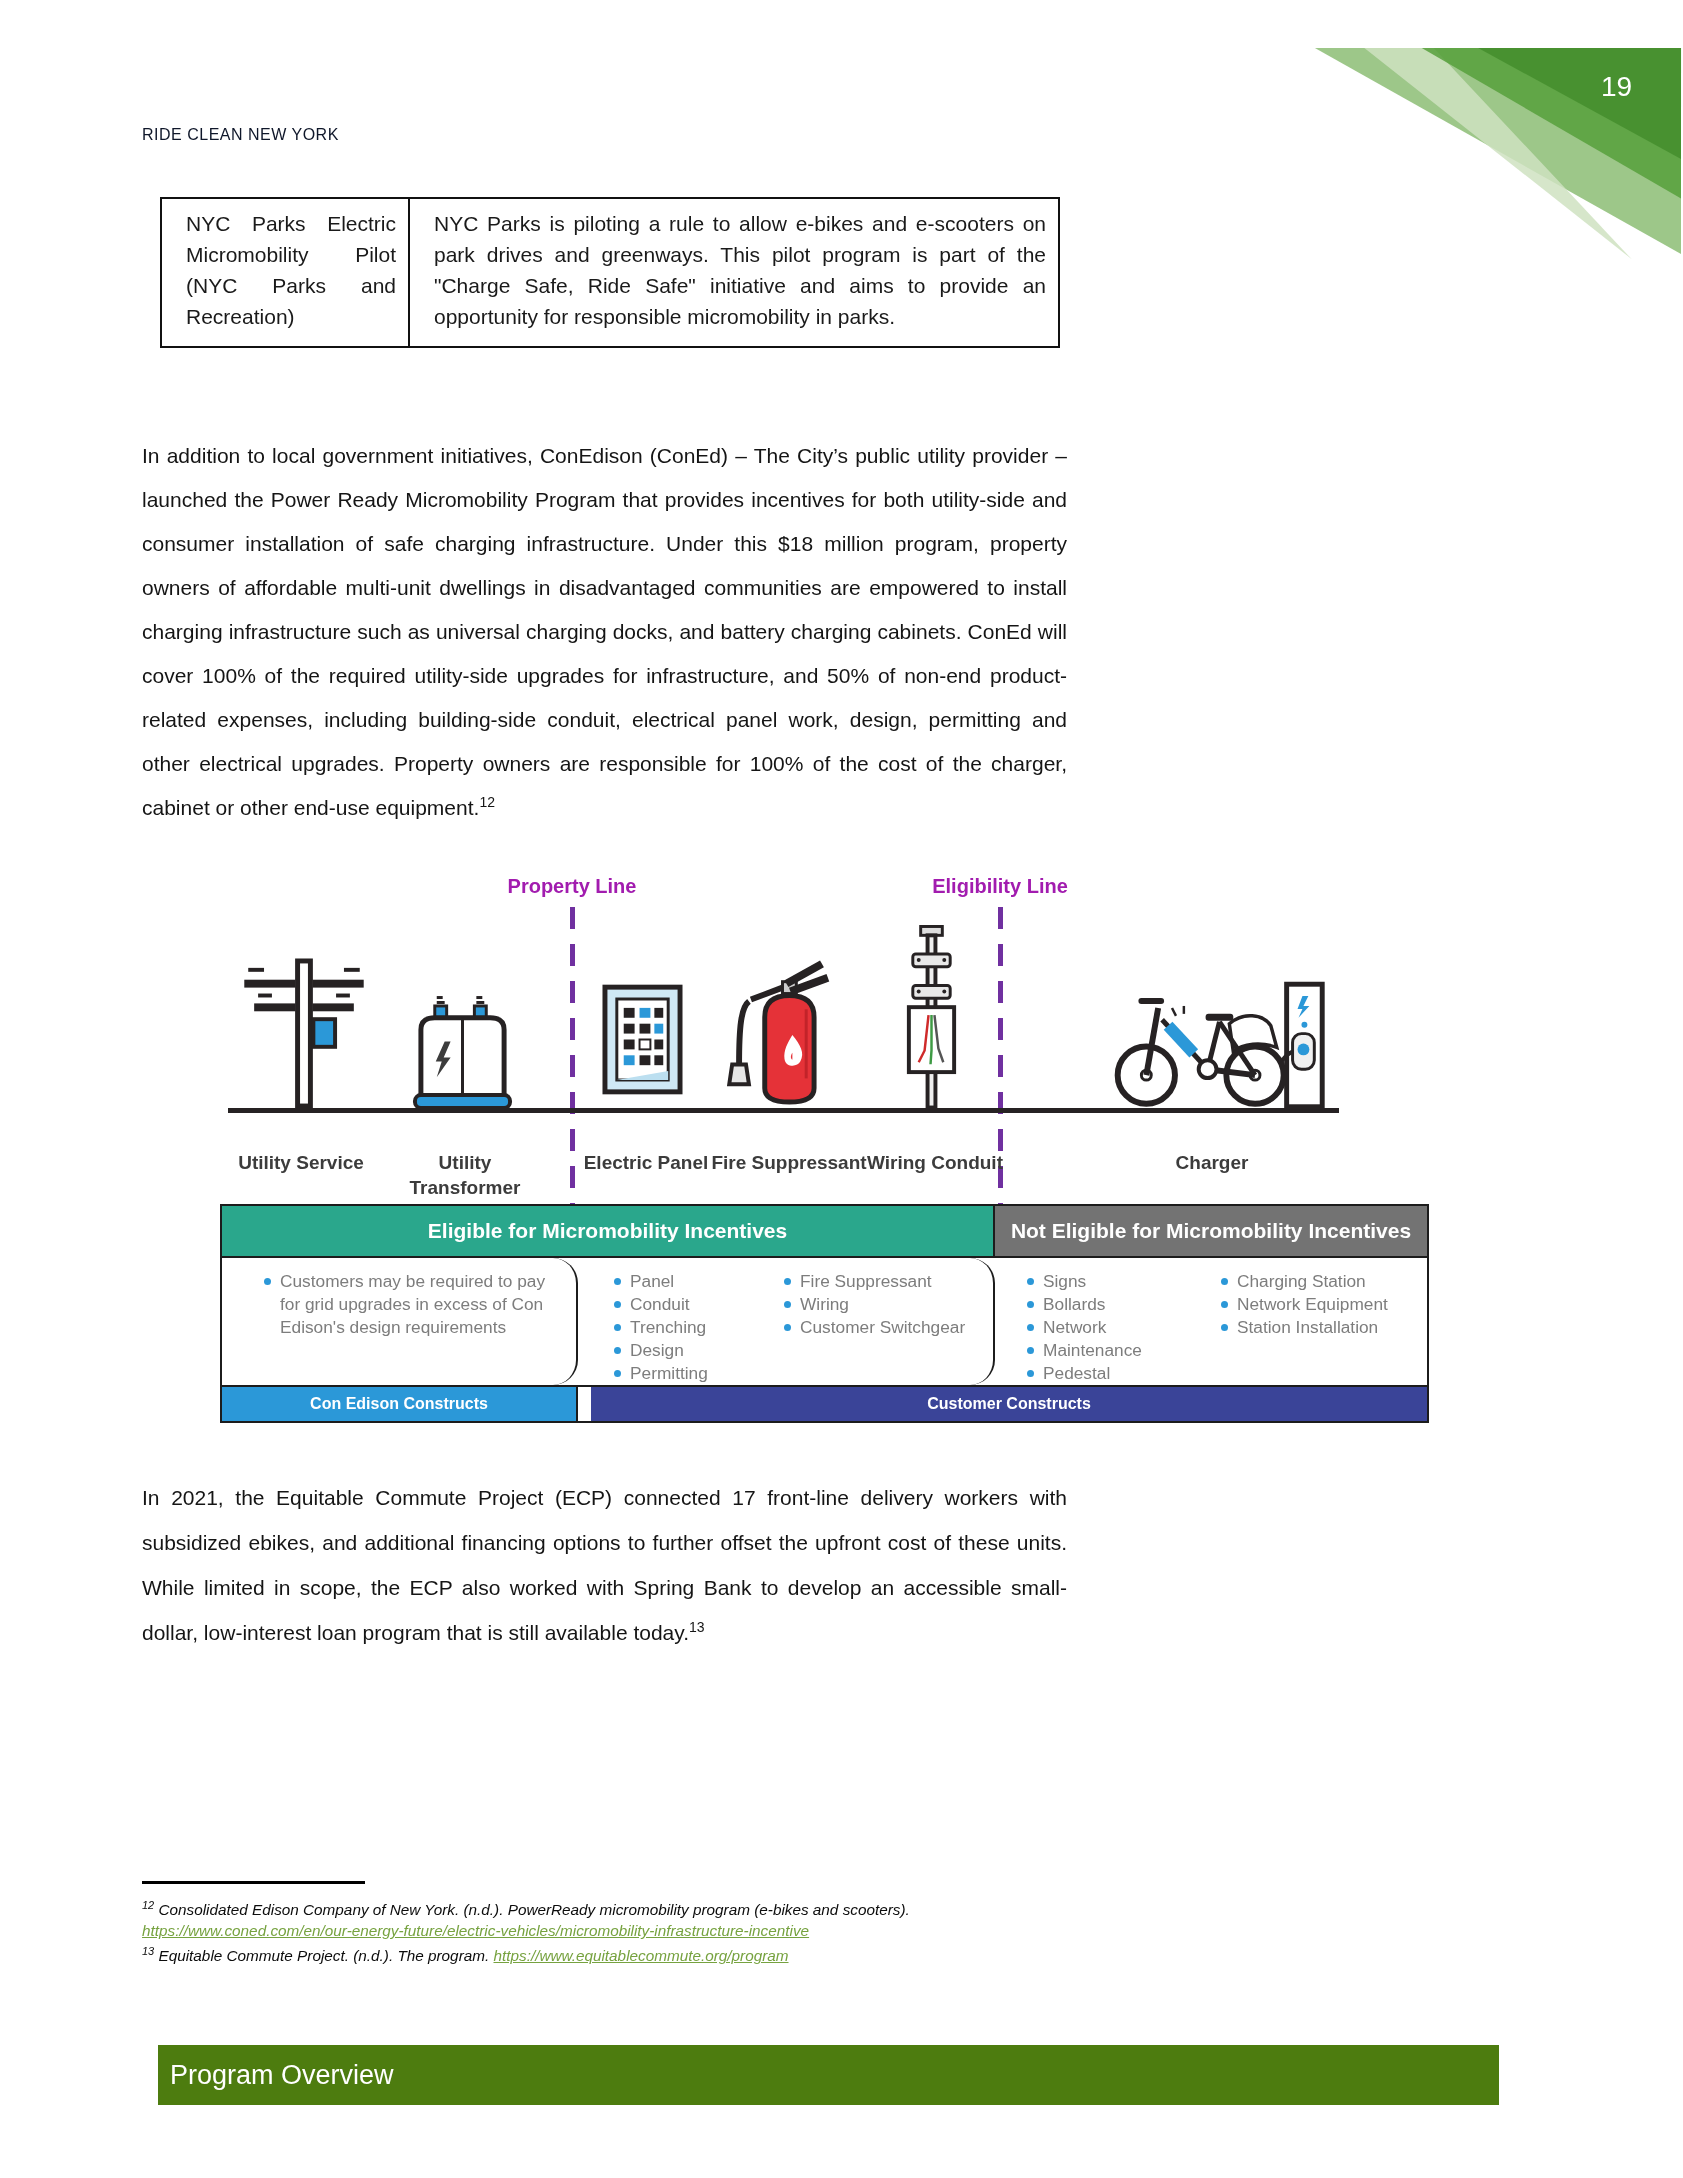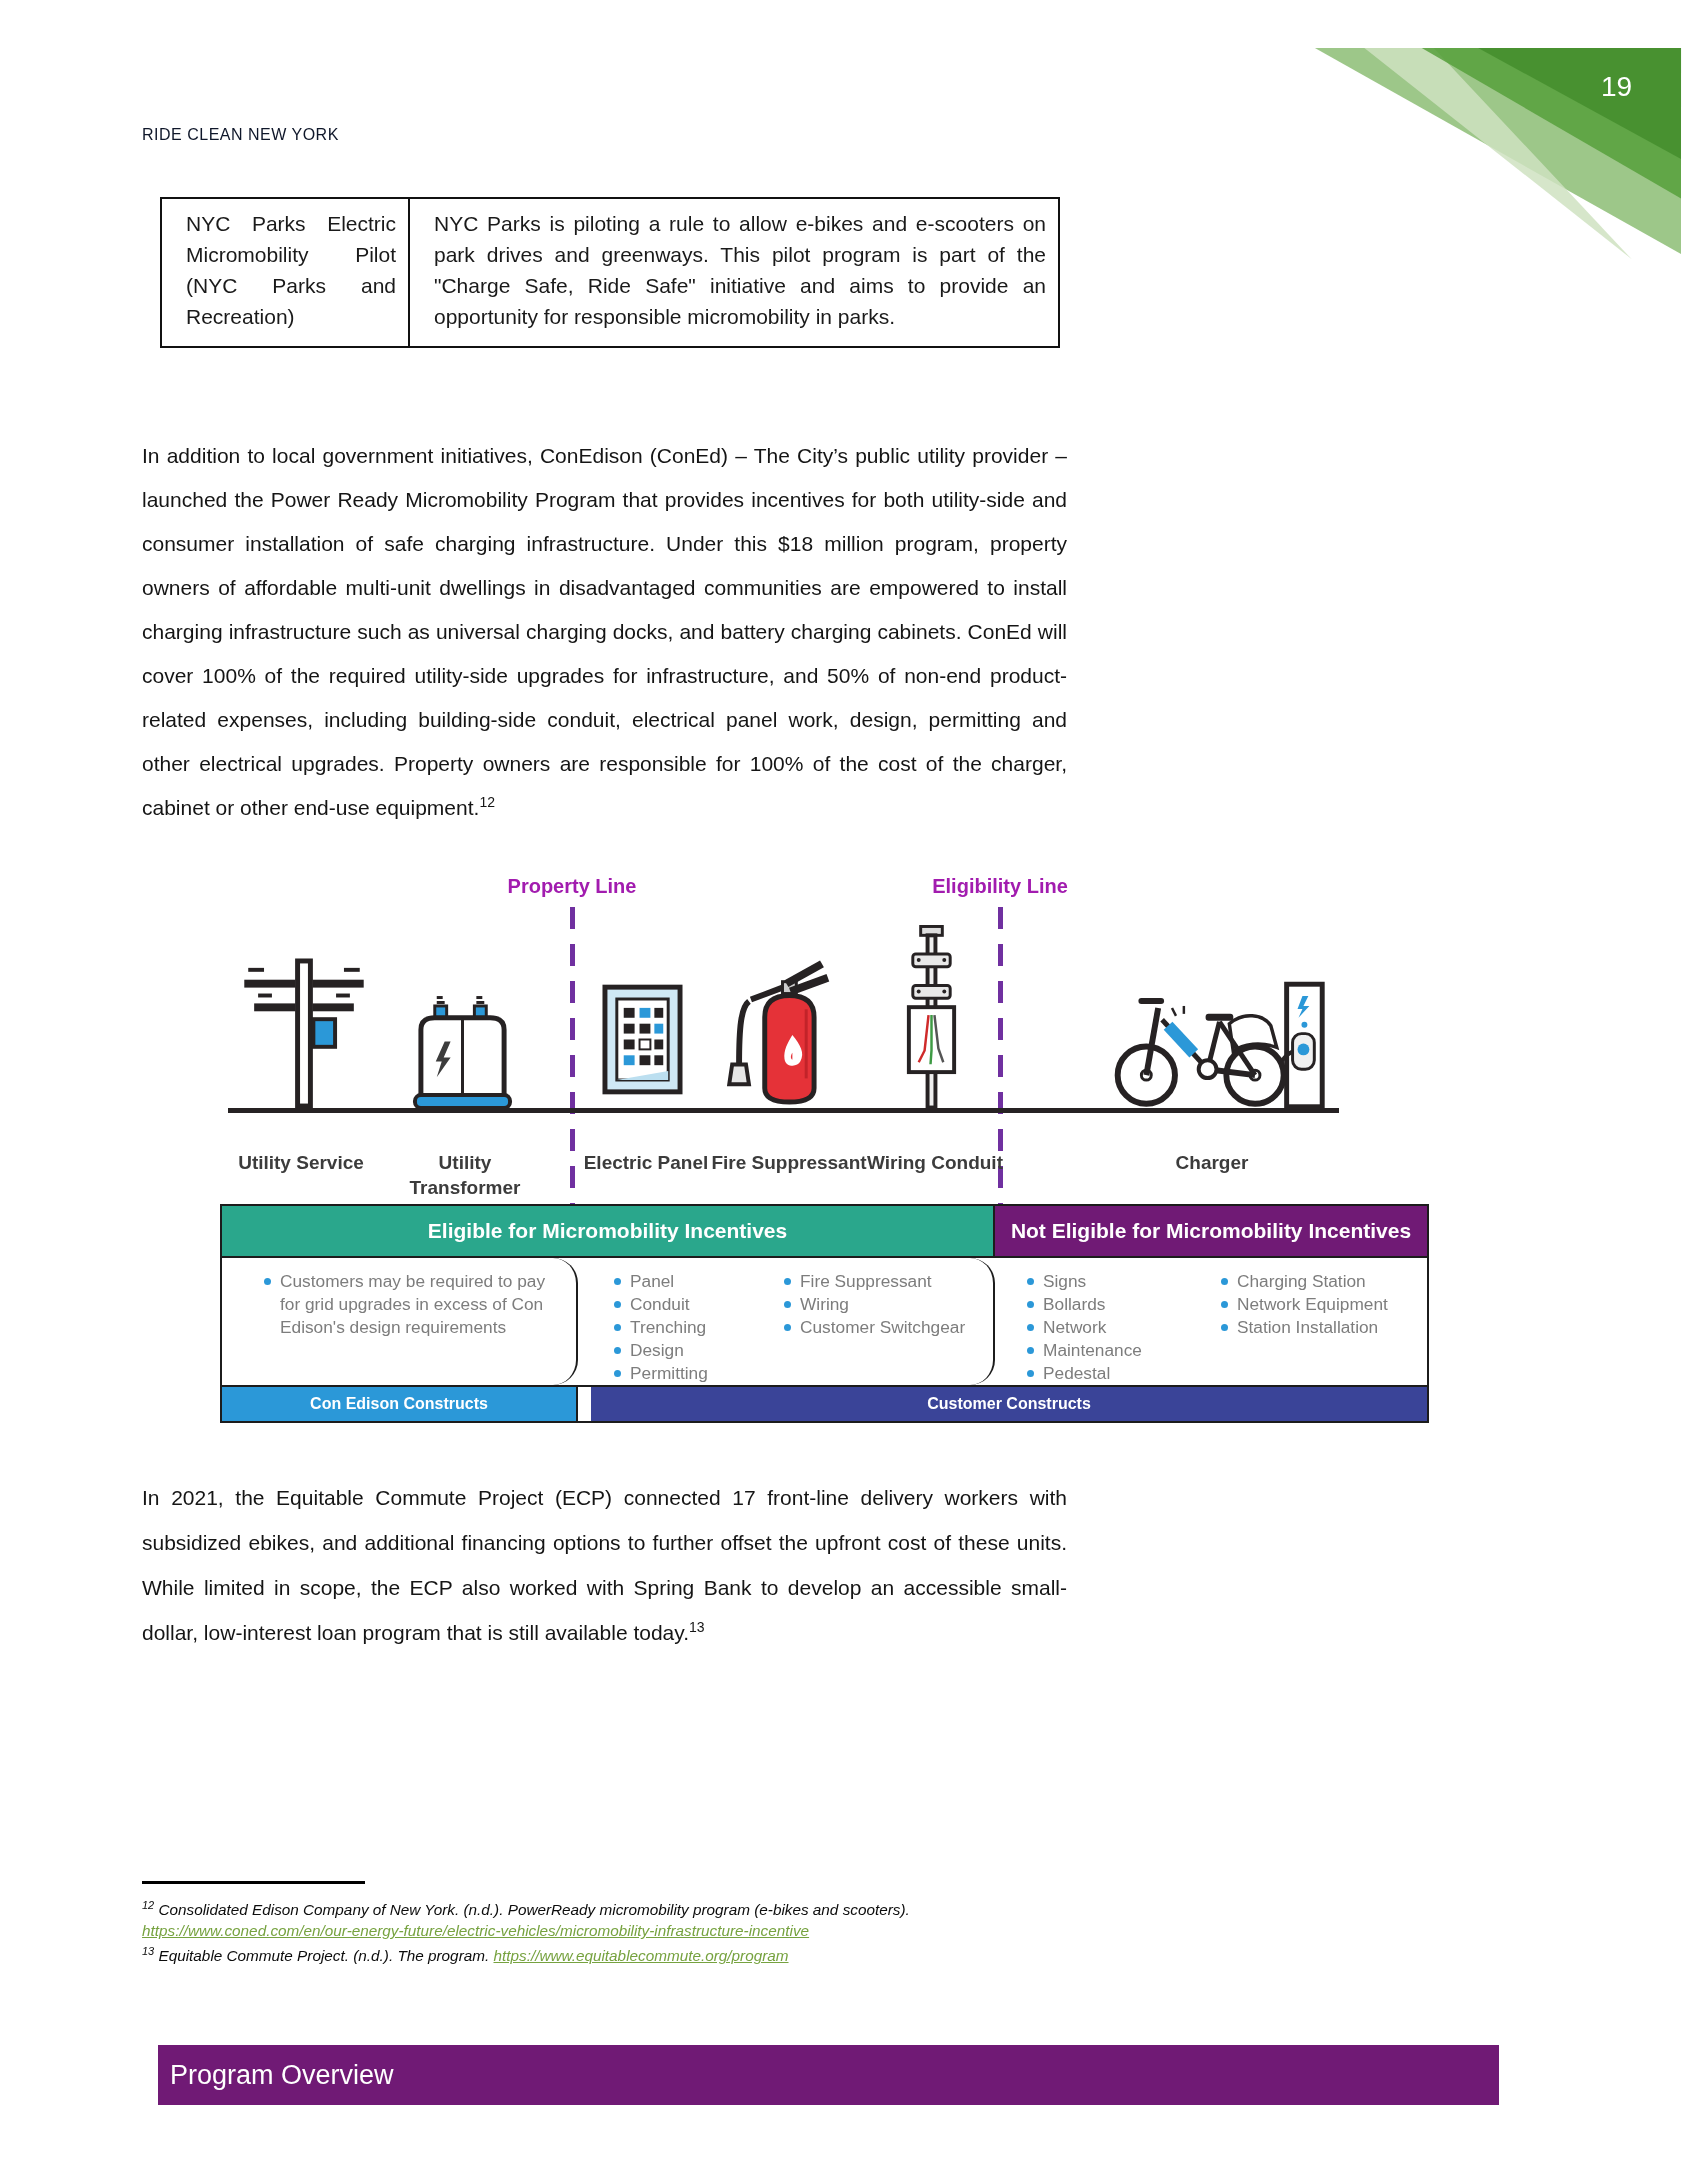--- a/index.html
+++ b/index.html
@@ -191,21 +191,21 @@
     <div class="icon-label" style="left:81px;">Utility Service</div>
     <div class="icon-label" style="left:245px;">Utility Transformer</div>
     <div class="icon-label" style="left:426px;">Electric Panel</div>
     <div class="icon-label" style="left:569px;">Fire Suppressant</div>
     <div class="icon-label" style="left:715px;">Wiring Conduit</div>
     <div class="icon-label" style="left:992px;">Charger</div>
 
     <div class="inc-table">
       <div class="inc-head">
         <div class="hcell eligible" style="background:#2aa78c;">Eligible for Micromobility Incentives</div>
-        <div class="hcell noteligible" style="background:#701a75;">Not Eligible for Micromobility Incentives</div>
+        <div class="hcell noteligible" style="background:#737373;">Not Eligible for Micromobility Incentives</div>
       </div>
       <div class="inc-body">
         <div class="bcol bcol1">
           <div class="note-list">
             <div class="bullet-item">
               <span class="bullet-dot"></span>
               <span>Customers may be required to pay for grid upgrades in excess of Con Edison's design requirements</span>
             </div>
           </div>
         </div>
@@ -294,18 +294,18 @@
   </div>
 
   <div class="para para2"><span>In 2021, the Equitable Commute Project (ECP) connected 17 front-line delivery workers with subsidized ebikes, and additional financing options to further offset the upfront cost of these units. While limited in scope, the ECP also worked with Spring Bank to develop an accessible small-dollar, low-interest loan program that is still available today.</span><sup class="fn-ref">13</sup></div>
 
   <div class="fn-rule"></div>
   <div class="footnotes">
     <div><sup class="fn-num">12</sup> <span>Consolidated Edison Company of New York. (n.d.). PowerReady micromobility program (e-bikes and scooters). </span><a href="#" style="color:#76a23f;">https://www.coned.com/en/our-energy-future/electric-vehicles/micromobility-infrastructure-incentive</a></div>
     <div><sup class="fn-num">13</sup> <span>Equitable Commute Project. (n.d.). The program. </span><a href="#" style="color:#76a23f;">https://www.equitablecommute.org/program</a></div>
   </div>
 
-  <div class="footer-bar" style="background:#701a75;">
+  <div class="footer-bar" style="background:#4d7c0f;">
     <div class="footer-label">Program Overview</div>
   </div>
 
 </div>
 
 
 </body></html>

